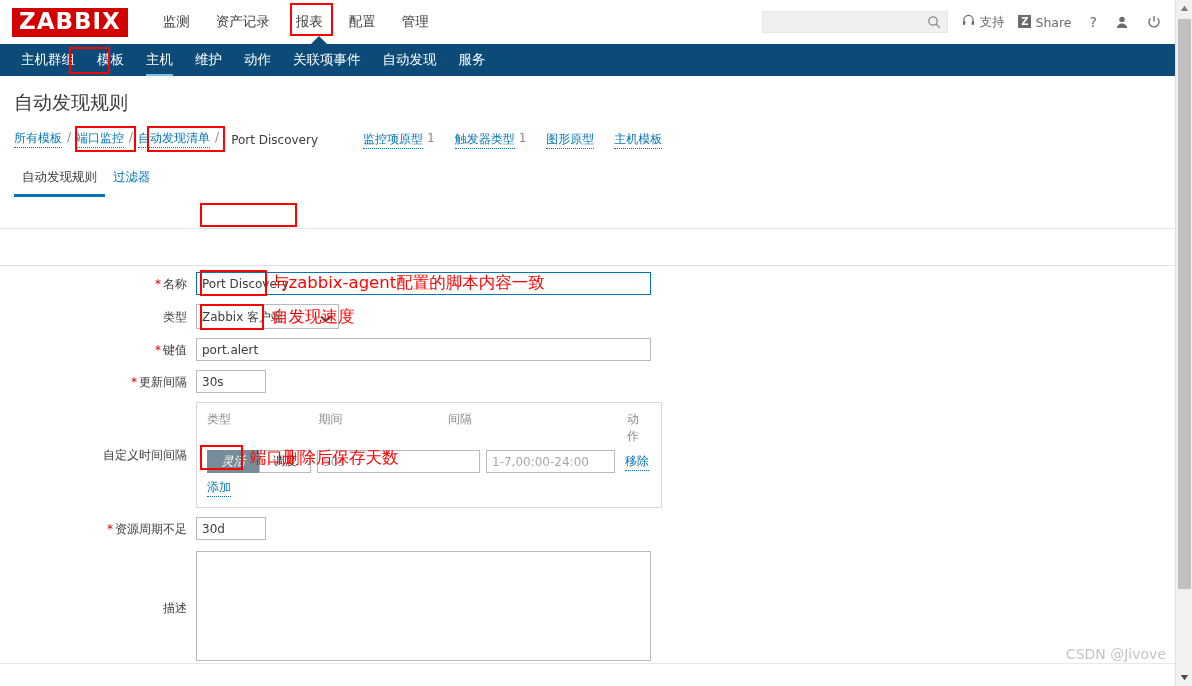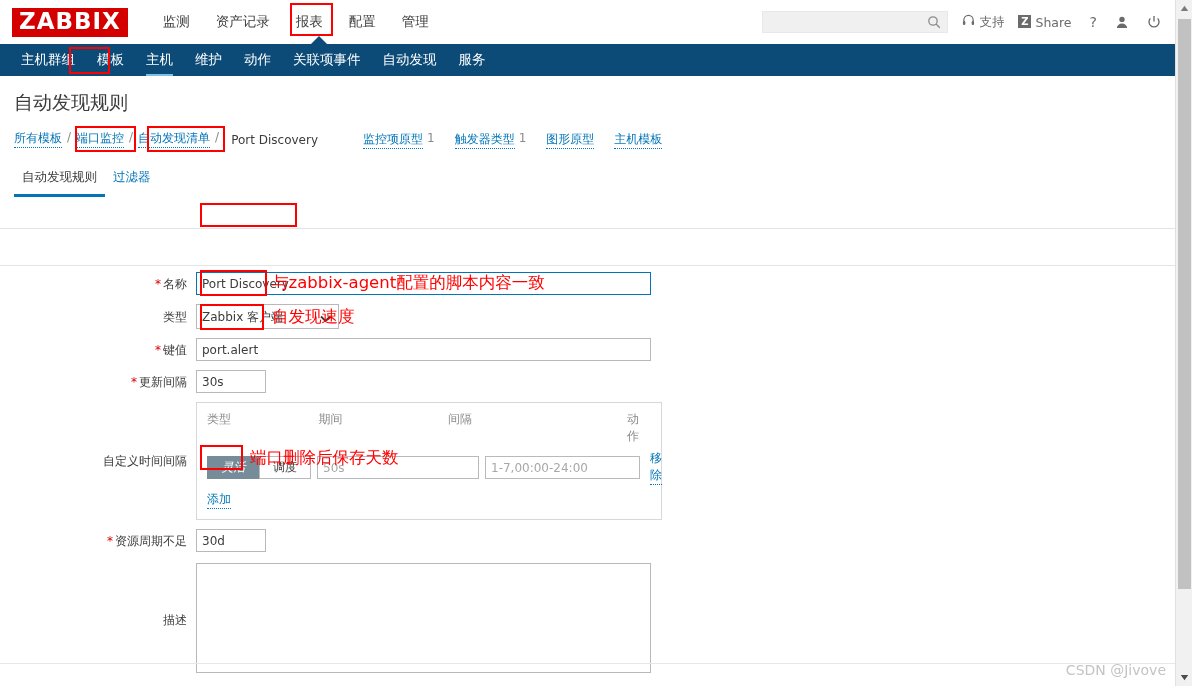--- a/index.html
+++ b/index.html
@@ -133,21 +133,21 @@
     position:absolute; color:#ff0000; font-size:16.5px; z-index:30; pointer-events:none;
     white-space:nowrap; font-family:"DejaVu Sans","Liberation Sans",sans-serif;
   }
 
   
   .scrollbar { position:absolute; right:0; top:0; width:17px; height:686px; background:#f1f1f1; border-left:1px solid #e0e0e0; }
   .sb-arrow { width:17px; height:17px; display:flex; align-items:center; justify-content:center; cursor:pointer; }
   .sb-thumb { position:absolute; left:2px; top:19px; width:13px; height:570px; background:#c1c1c1; cursor:pointer; }
 
   .watermark {
-    position:absolute; right:26px; bottom:8px; color:#c4c4c4; font-size:14px; z-index:25;
+    position:absolute; right:26px; bottom:24px; color:#c4c4c4; font-size:14px; z-index:25;
     font-family:"DejaVu Sans","Liberation Sans",sans-serif;
   }
   .bottom-rule { position:absolute; left:0; bottom:22px; width:1175px; height:1px; background:#e8e8e8; }
 </style>
 </head>
 <body>
 
 <div id="page">
 
   <div class="topbar">
@@ -303,21 +303,21 @@
               <div style="width:130px;">期间</div>
               <div style="width:180px;">间隔</div>
               <div>动作</div>
             </div>
             <div class="ci-row">
               <div class="toggle">
                 <div class="tg on left">灵活</div>
                 <div class="tg">调度</div>
               </div>
               <input class="txt" style="width: 163px; margin-left: 6px;" placeholder="50s">
-              <input class="txt" style="width: 155px; margin-left: 6px;" placeholder="1-7,00:00-24:00">
+              <input class="txt" style="width: 129px; margin-left: 6px;" placeholder="1-7,00:00-24:00">
               <span class="ci-link" style="margin-left:10px;">移除</span>
             </div>
             <div class="ci-row" style="margin-bottom:0;">
               <span class="ci-link">添加</span>
             </div>
           </div>
         </div>
       </div>
 
       <div class="row" style="margin-top:8px;">

